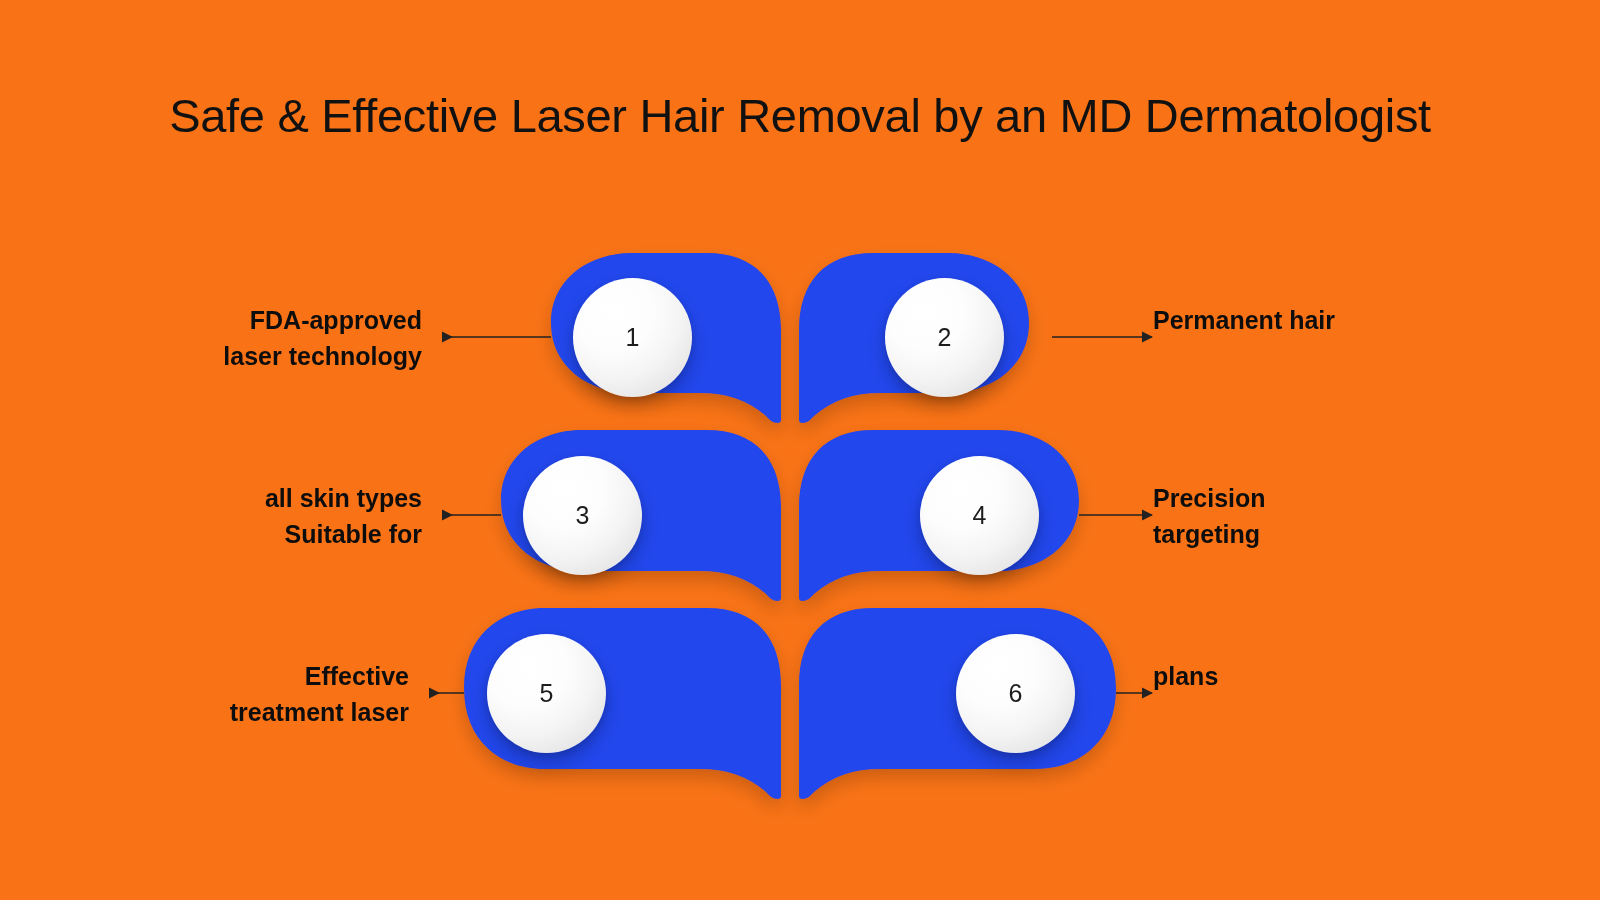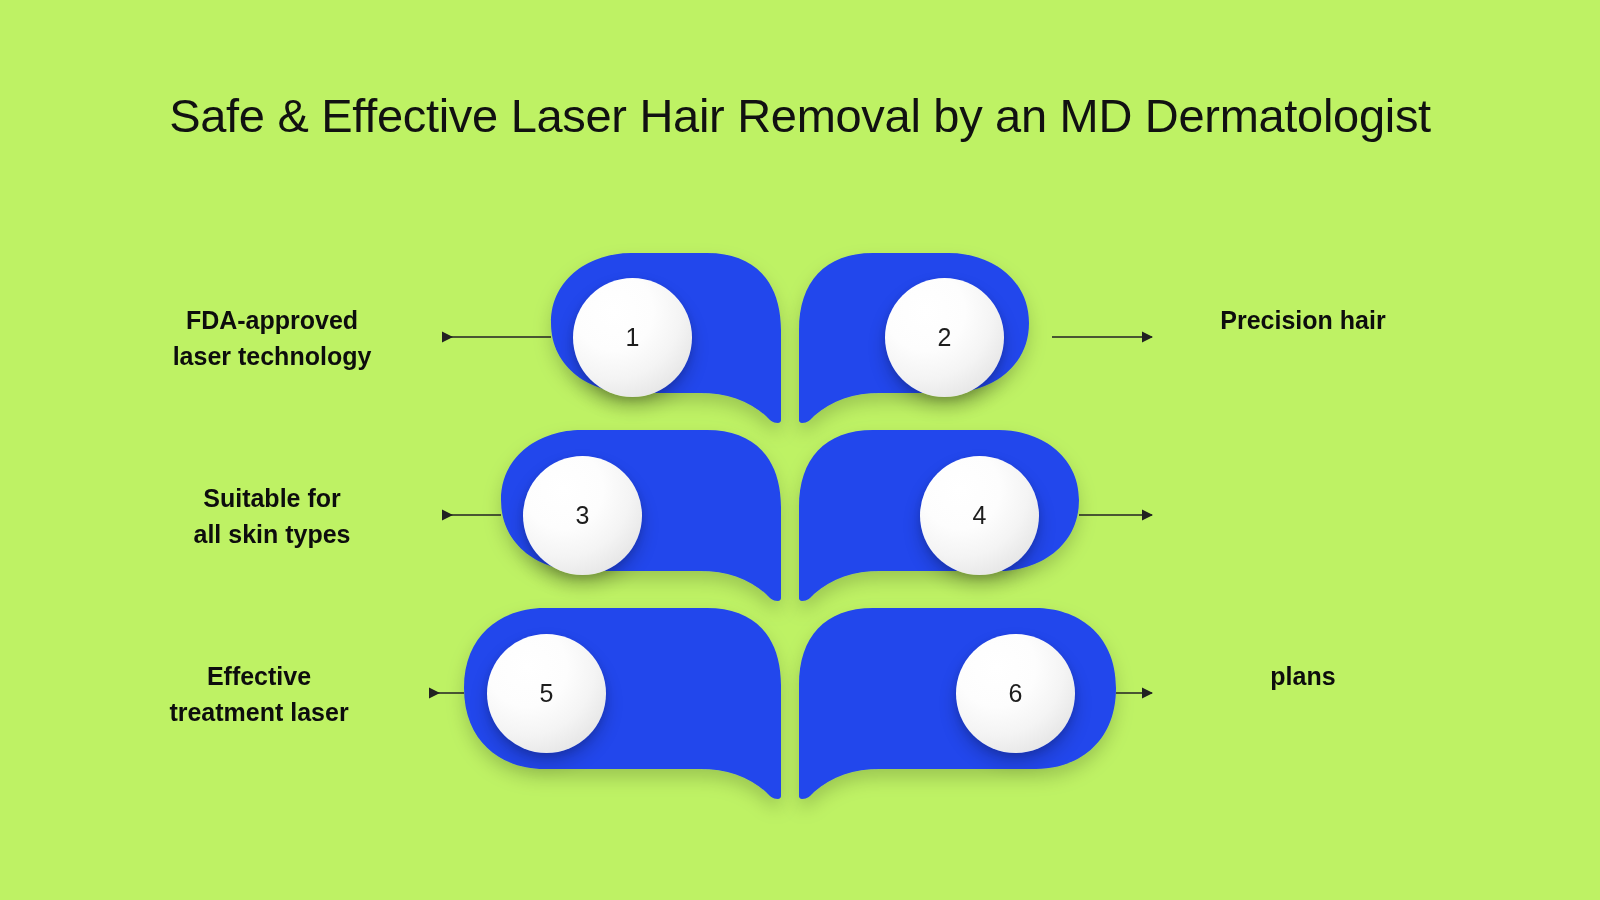--- a/index.html
+++ b/index.html
@@ -8,21 +8,21 @@
     padding: 0;
     background: #ffffff;
   }
   body {
     font-family: "Liberation Sans", sans-serif;
   }
   #stage {
     position: relative;
     width: 1600px;
     height: 900px;
-    background: #bef264;
+    background: #f97316;
     overflow: hidden;
   }
 
   
   .title {
     position: absolute;
     left: 0;
     top: 88px;
     width: 1600px;
     text-align: center;
@@ -76,21 +76,21 @@
     position: absolute;
     font-family: "Liberation Sans", sans-serif;
     font-size: 25px;
     font-weight: 700;
     line-height: 1.42;
     color: #0d0d0d;
     width: 300px;
   }
   .label.left  { text-align: right; }
   .label.right { text-align: left;  }
-  .label .ln { display: block; white-space: nowrap; text-align: center; }
+  .label .ln { display: block; white-space: nowrap; }
 </style>
 </head>
 <body>
 
 <div id="stage">
 
   <div class="title">Safe &amp; Effective Laser Hair Removal by an MD Dermatologist</div>
 
   <svg id="diagram" viewBox="0 0 1600 900" xmlns="http://www.w3.org/2000/svg">
     <defs>
@@ -211,28 +211,32 @@
   <div class="sphere" style="left:956px; top:634px; width:119px; height:119px;">
     <span class="num">6</span>
   </div>
 
   <div class="label left" style="left:122px; top:303px;">
     <span class="ln">FDA-approved</span>
     <span class="ln">laser technology</span>
   </div>
 
   <div class="label right" style="left:1153px; top:303px;">
-    <span class="ln">Precision hair</span>
+    <span class="ln">Permanent hair</span>
   </div>
 
   <div class="label left" style="left:122px; top:481px;">
+    <span class="ln">all skin types</span>
     <span class="ln">Suitable for</span>
-    <span class="ln">all skin types</span>
-  </div>
-
+  </div>
+
+  <div class="label right" style="left:1153px; top:481px;">
+    <span class="ln">Precision</span>
+    <span class="ln">targeting</span>
+  </div>
 
   <div class="label left" style="left:109px; top:659px;">
     <span class="ln">Effective</span>
     <span class="ln">treatment laser</span>
   </div>
 
   <div class="label right" style="left:1153px; top:659px;">
     <span class="ln">plans</span>
   </div>
 

